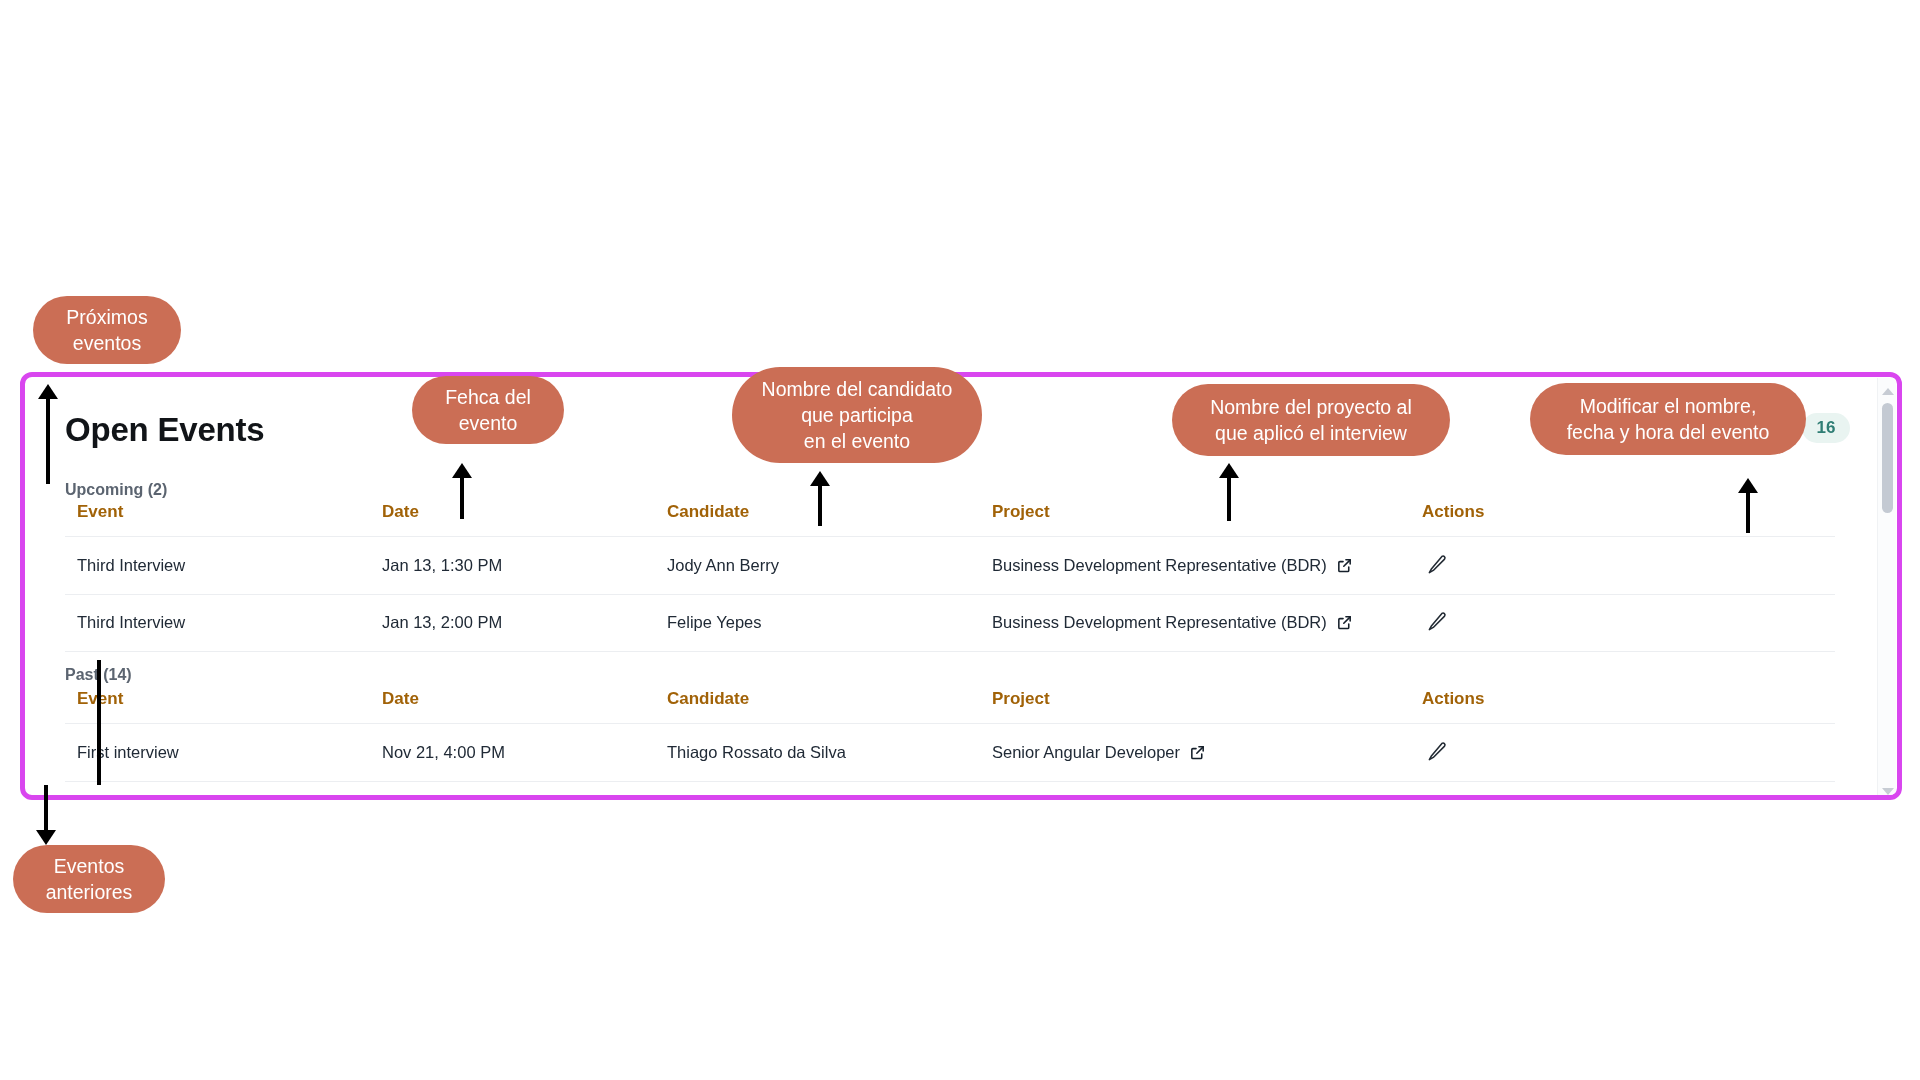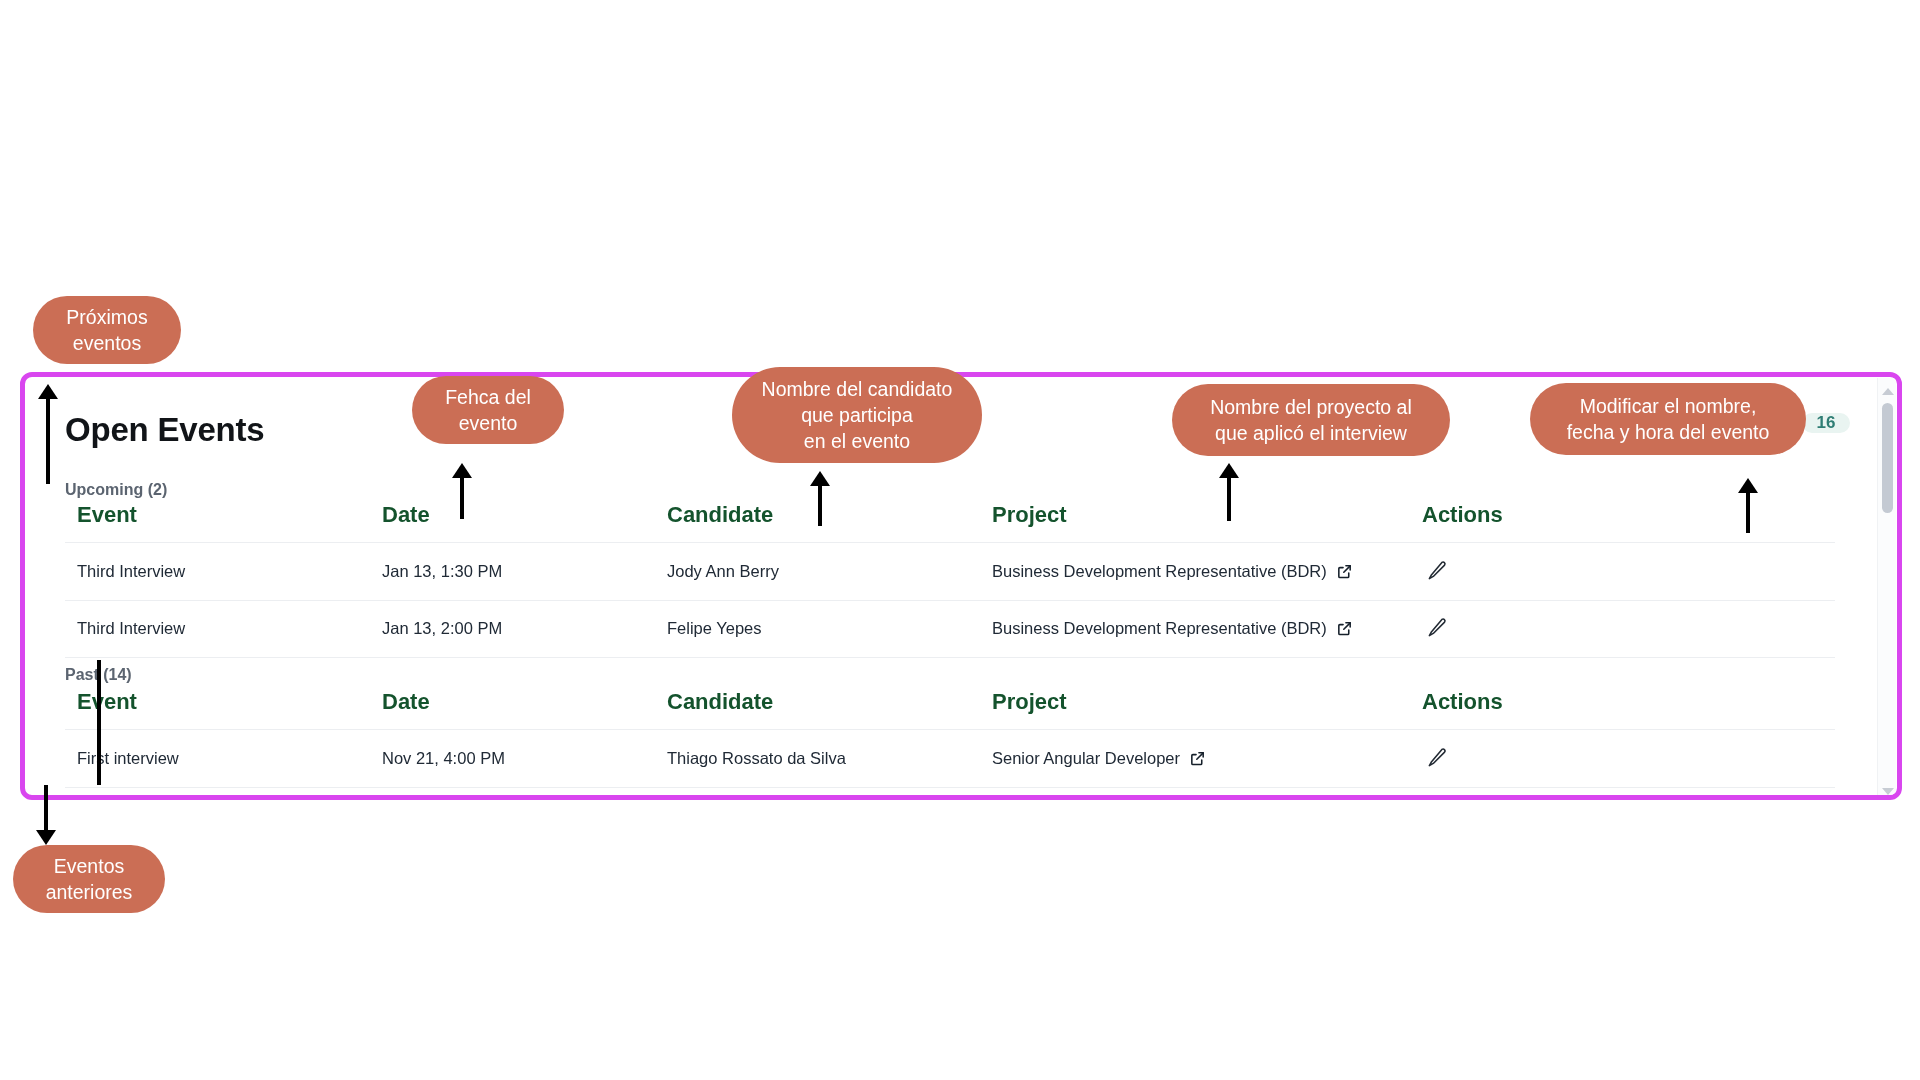--- a/index.html
+++ b/index.html
@@ -28,21 +28,21 @@
     font-size: 33px;
     font-weight: 600;
     color: #111418;
     letter-spacing: -0.2px;
   }
 
   .count-badge {
     position: absolute;
     right: 47px; top: 36px;
     min-width: 48px;
-    height: 20px;
+    height: 30px;
     padding: 0 13px;
     border-radius: 17px;
     background: #e9f4f1;
     color: #2f7d74;
     font-size: 17px;
     font-weight: 600;
     display: flex; align-items: center; justify-content: center;
   }
 
   .group-label {
@@ -67,23 +67,23 @@
   .tbl-past     { top: 312px; }
 
   .tbl col.c-event     { width: 305px; }
   .tbl col.c-date      { width: 285px; }
   .tbl col.c-candidate { width: 325px; }
   .tbl col.c-project   { width: 430px; }
   .tbl col.c-actions   { width: 425px; }
 
   .tbl th {
     text-align: left;
-    font-size: 22px;
+    font-size: 17px;
     font-weight: 700;
-    color: #14532d;
+    color: #a16207;
     padding: 0 0 14px 12px;
     border-bottom: 1px solid #eceef1;
   }
   .tbl td {
     text-align: left;
     font-size: 16.5px;
     font-weight: 400;
     color: #202a36;
     padding: 14px 0 14px 12px;
     height: 50px;

